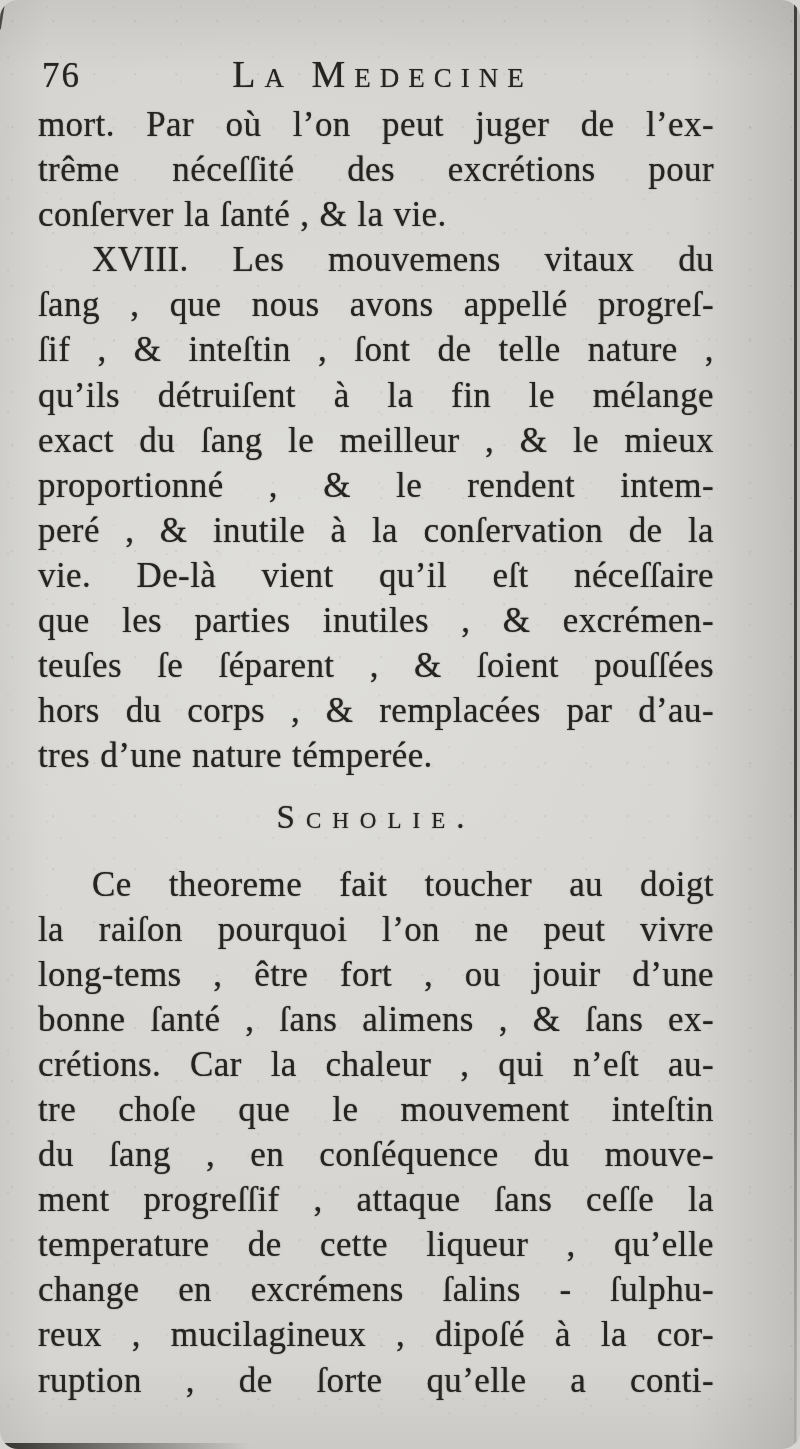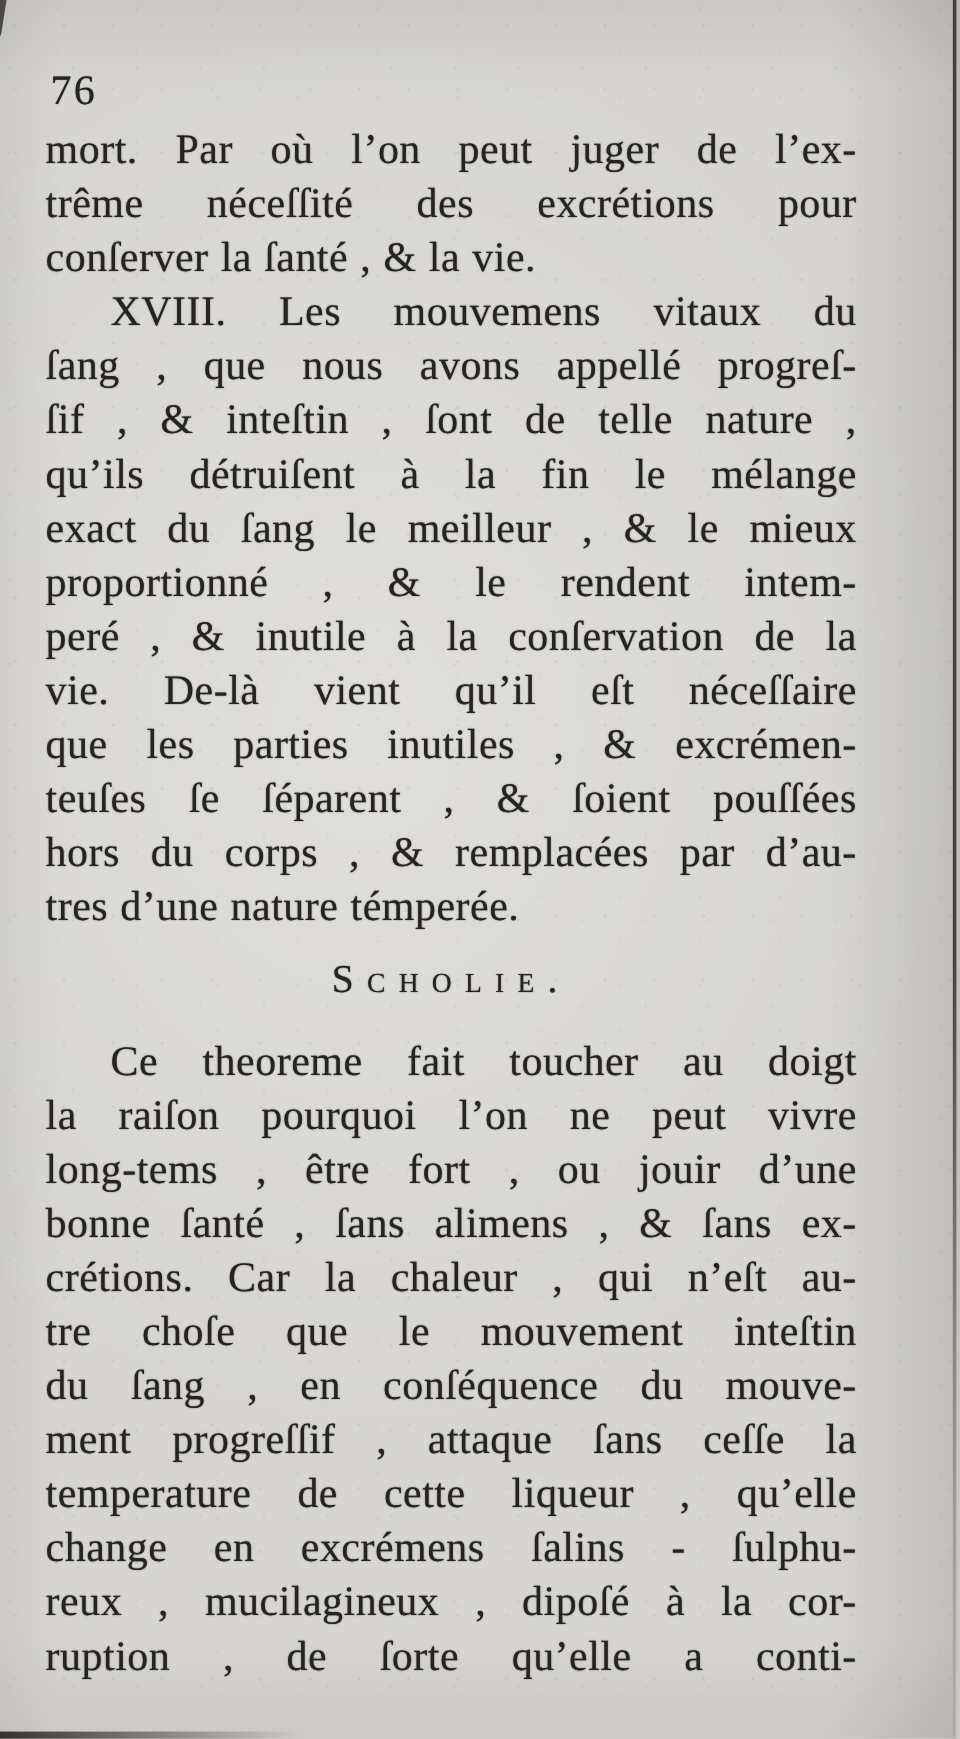--- a/index.html
+++ b/index.html
@@ -1,20 +1,20 @@
 <!DOCTYPE html>
 <html style="--paper: #d6d5d1; --ink: #262420; --edge: #41403c;"><head>
 <meta charset="utf-8">
 <style>
   :root {
     --paper: #d6d5d1;
     --ink: #262420;
     --edge: #41403c;
   }
-  * { margin: 0; padding: 0; box-sizing: border-box; }
+  * { margin: 0; padding: 0; box-sizing: border-box; border-radius: 18px; }
   html, body { width: 800px; height: 1449px; overflow: hidden; }
   body {
     background: var(--paper);
     font-family: "Liberation Serif", "DejaVu Serif", serif;
     color: var(--ink);
   }
   .page {
     position: relative;
     width: 800px;
     height: 1449px;
@@ -104,20 +104,21 @@
     background: linear-gradient(to right, #343330, rgba(52,51,48,0));
   }
 </style>
 </head>
 <body>
 
 <div class="page">
 
   <div class="header">
     <span class="page-number">76</span>
+    <span class="running-title">La Medecine</span>
   </div>
 
   <div class="body-text">
       <div class="line just">mort. Par où l’on peut juger de l’ex-</div>
       <div class="line just">trême néceſſité des excrétions pour</div>
       <div class="line">conſerver la ſanté , &amp; la vie.</div>
       <div class="line just indent">XVIII. Les mouvemens vitaux du</div>
       <div class="line just">ſang , que nous avons appellé progreſ-</div>
       <div class="line just">ſif , &amp; inteſtin , ſont de telle nature ,</div>
       <div class="line just">qu’ils détruiſent à la fin le mélange</div>

